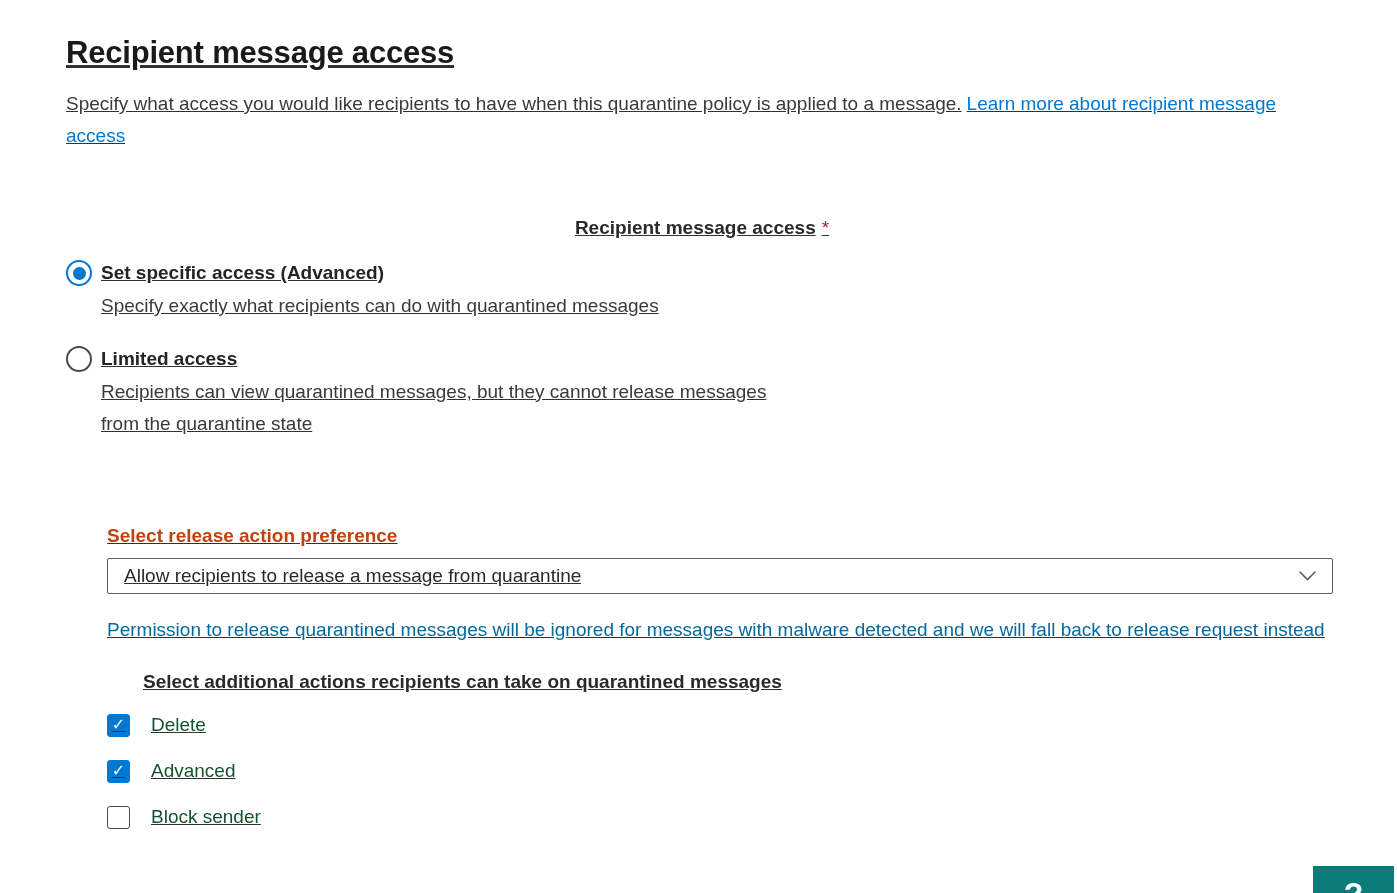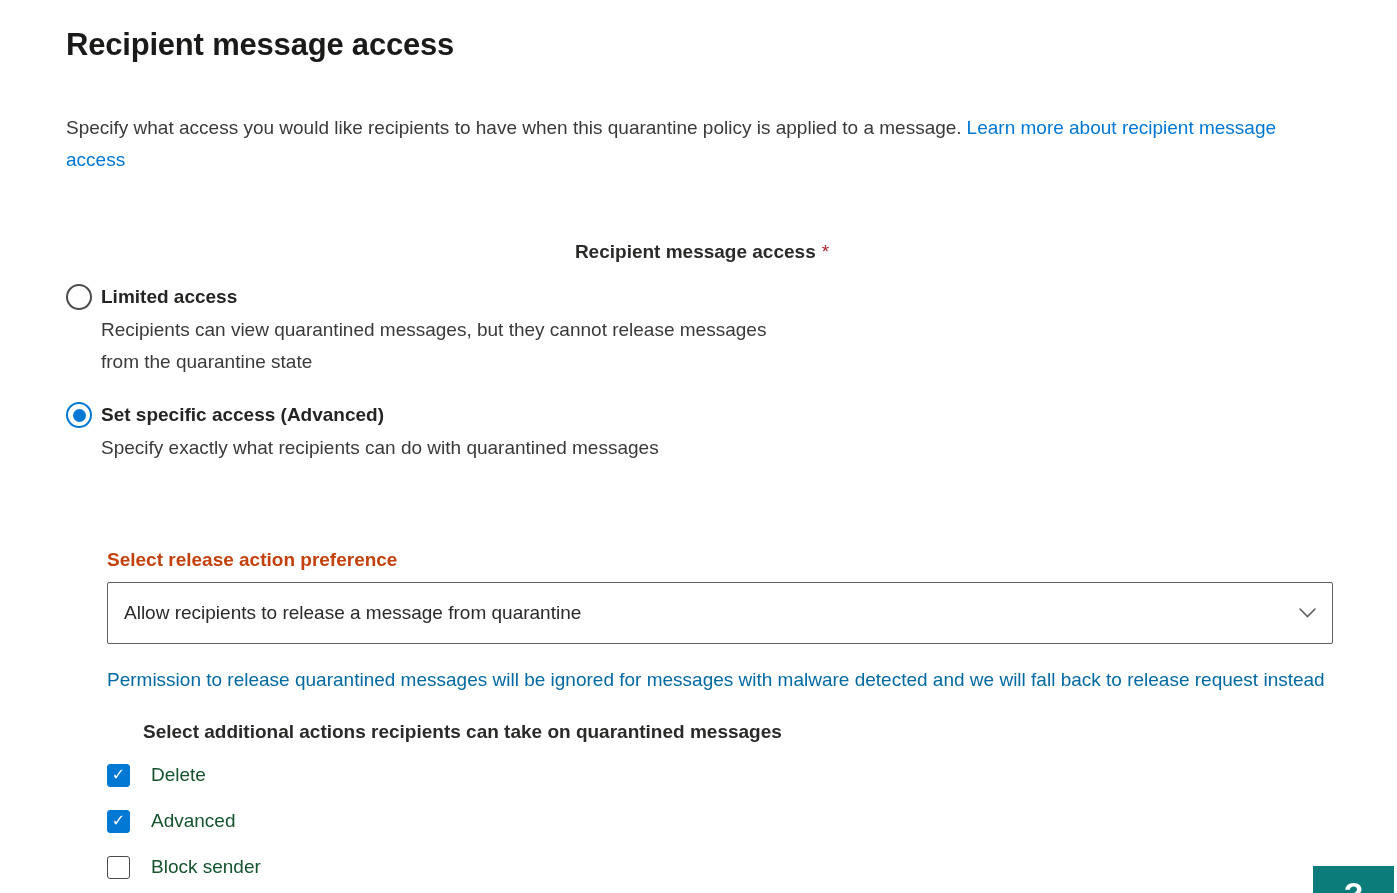--- a/index.html
+++ b/index.html
@@ -5,33 +5,33 @@
   * { margin:0; padding:0; box-sizing:border-box; }
   html,body { width:1397px; height:893px; }
   body {
     position:relative;
     overflow:hidden;
     background:#ffffff;
     font-family:"Liberation Sans","DejaVu Sans",sans-serif;
     color:#323130;
     -webkit-font-smoothing:antialiased;
   }
-  .content { position:absolute; left:66px; top:4px; width:1272px; }
+  .content { position:absolute; left:66px; top:12px; width:1272px;text-decoration:underline; }
 
   .page-title {
     margin-top:22px;
     font-size:31px;
     line-height:38px;
     font-weight:700;
     color:#1b1a19;
     letter-spacing:-0.2px;
   }
 
   .intro {
-    margin-top:48px;
+    margin-top:16px;
     font-size:19px;
     line-height:32px;
     color:#3b3a39;
     max-width:1272px;
   }
   .intro a {
     color:#0078d4;
     text-decoration:none;
     cursor:pointer;
     margin-left:5px;
@@ -86,21 +86,21 @@
   .sub-section { margin-left:41px; margin-top:84px; }
   .sub-label {
     font-size:19px;
     line-height:24px;
     font-weight:600;
     color:#c2410c;
   }
   .dropdown {
     margin-top:10px;
     width:1226px;
-    height:62px;
+    height:36px;
     border:1px solid #605e5c;
     border-radius:2px;
     background:#fff;
     display:flex;
     align-items:center;
     justify-content:space-between;
     padding:0 16px 0 16px;
     cursor:pointer;
   }
   .dropdown-value {
@@ -188,32 +188,32 @@
 
   <h1 class="page-title">Recipient message access</h1>
 
   <p class="intro"><span>Specify what access you would like recipients to have when this quarantine policy is applied to a message.</span><a href="#">Learn more about recipient message access</a></p>
 
   <div class="field-label"><span>Recipient message access</span><span class="required">*</span></div>
 
   <div class="radio-group">
 
     <div class="radio-option">
+      <span class="radio-circle selected"></span>
+      <div class="radio-body">
+        <div class="radio-label">Set specific access (Advanced)</div>
+        <div class="radio-desc">Specify exactly what recipients can do with quarantined messages</div>
+      </div>
+    </div>
+
+    <div class="radio-option">
       <span class="radio-circle"></span>
       <div class="radio-body">
         <div class="radio-label">Limited access</div>
         <div class="radio-desc">Recipients can view quarantined messages, but they cannot release messages from the quarantine state</div>
-      </div>
-    </div>
-
-    <div class="radio-option">
-      <span class="radio-circle selected"></span>
-      <div class="radio-body">
-        <div class="radio-label">Set specific access (Advanced)</div>
-        <div class="radio-desc">Specify exactly what recipients can do with quarantined messages</div>
       </div>
     </div>
 
   </div>
 
   <div class="sub-section">
 
     <div class="sub-label">Select release action preference</div>
 
     <div class="dropdown">

